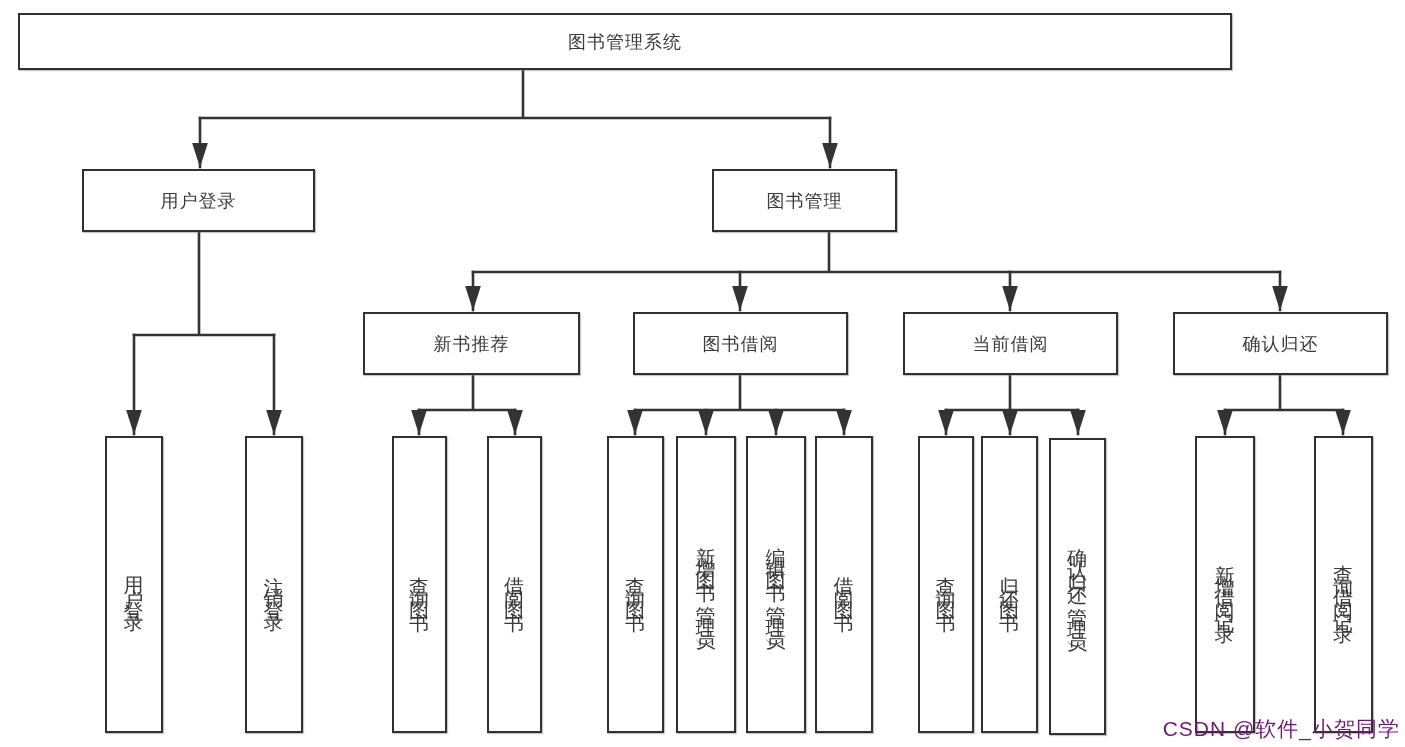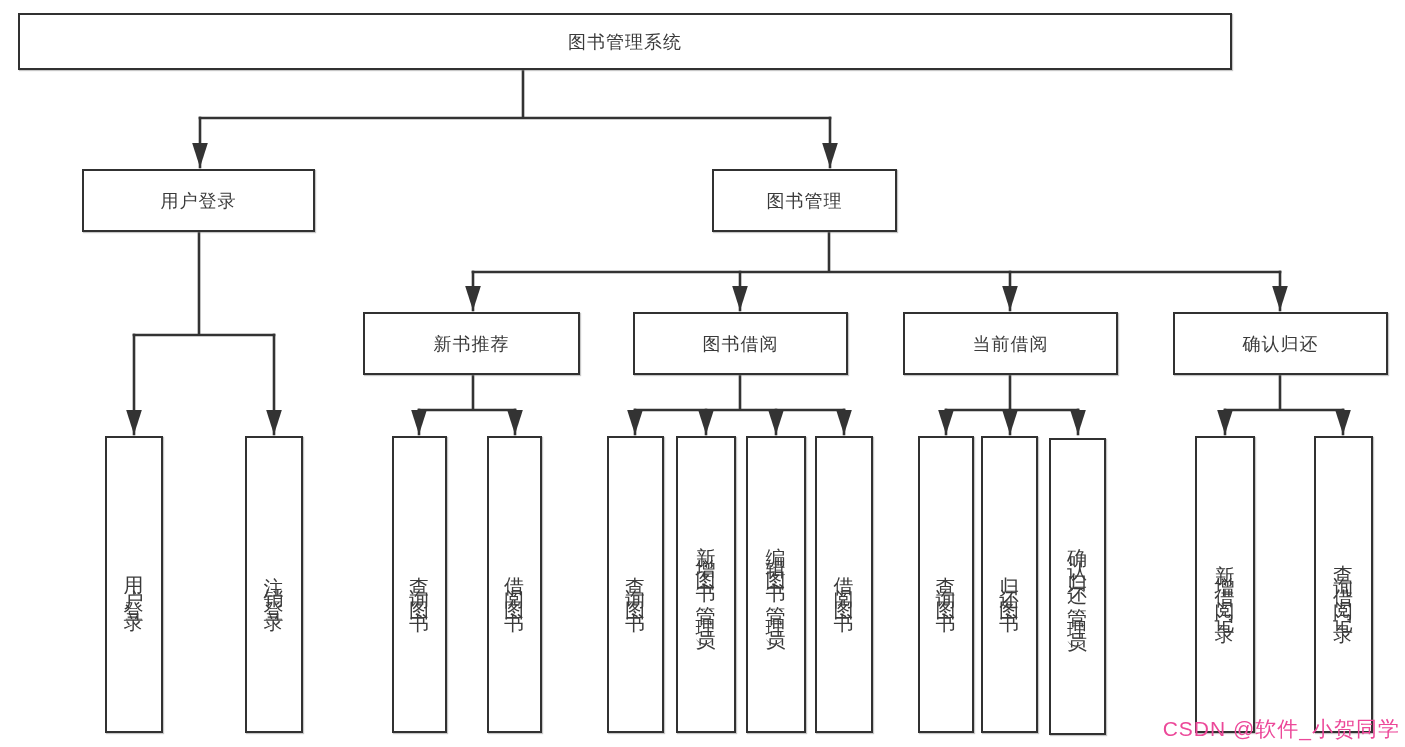--- a/index.html
+++ b/index.html
@@ -27,21 +27,21 @@
     text-orientation:mixed;
     font-size:20px;
     letter-spacing:12px;
     line-height:1;
     white-space:nowrap;
   }
   #watermark{
     position:absolute;
     right:5px;bottom:4px;
     font-size:21px;
-    color:#ec4899;
+    color:#701a75;
     letter-spacing:1px;
     pointer-events:none;
   }
 </style>
 </head>
 <body>
 
 <div id="stage">
 
   <svg id="wires" viewBox="0 0 1405 747" xmlns="http://www.w3.org/2000/svg">

